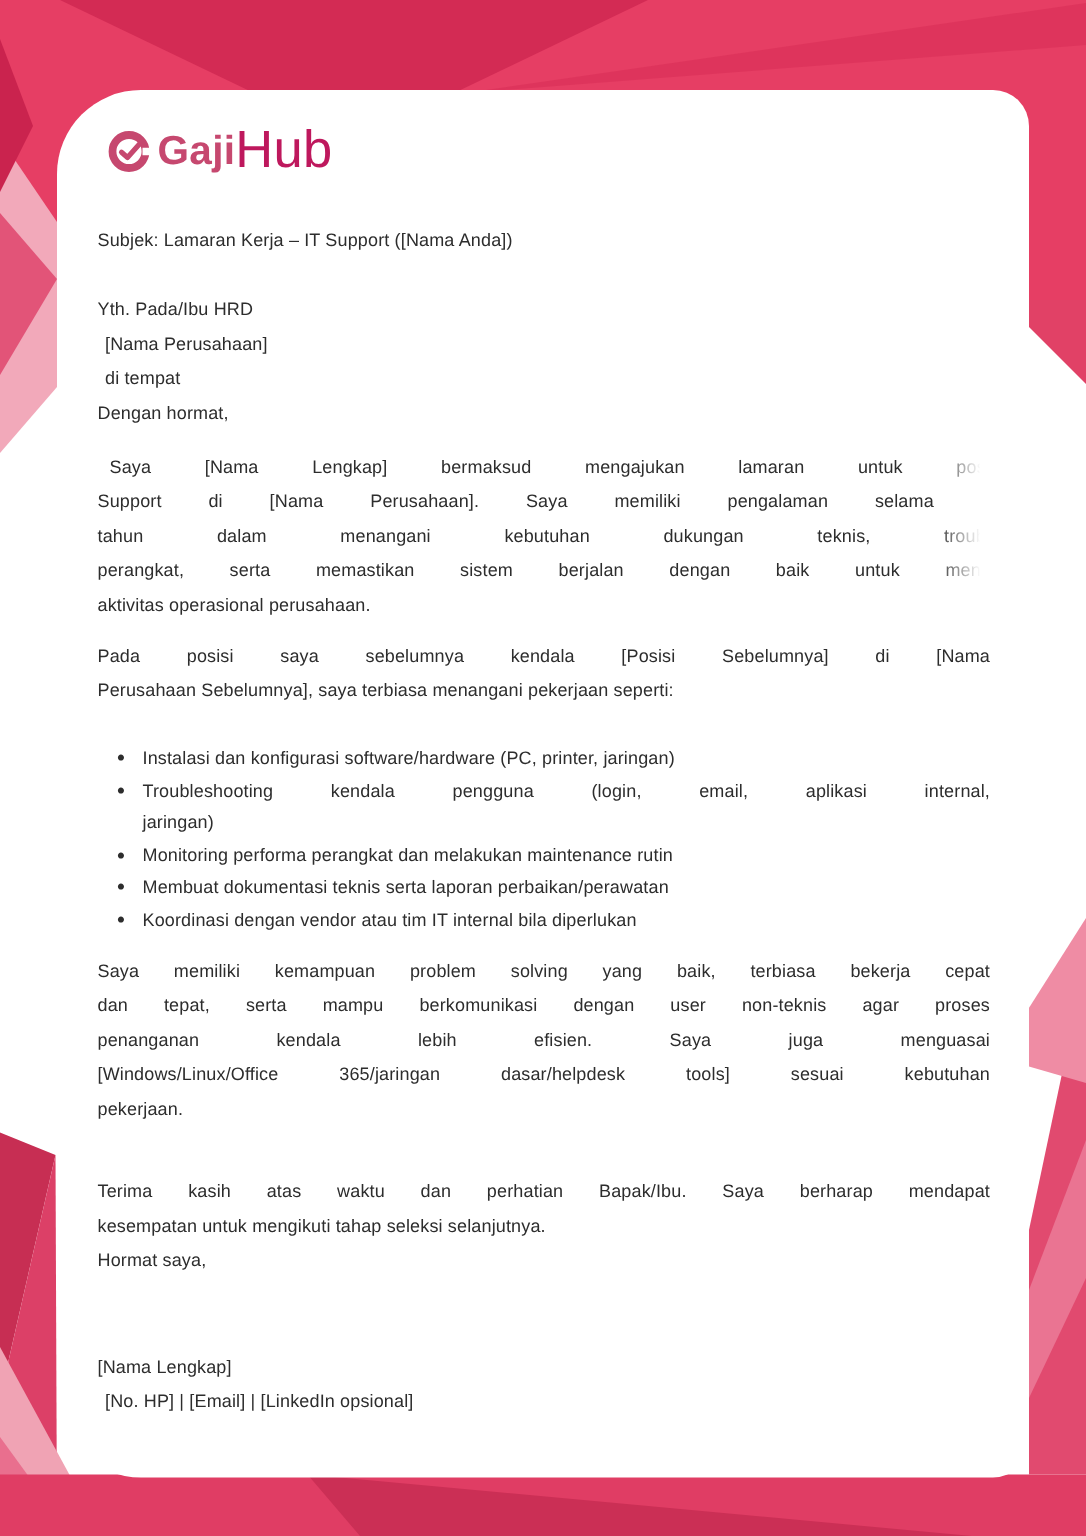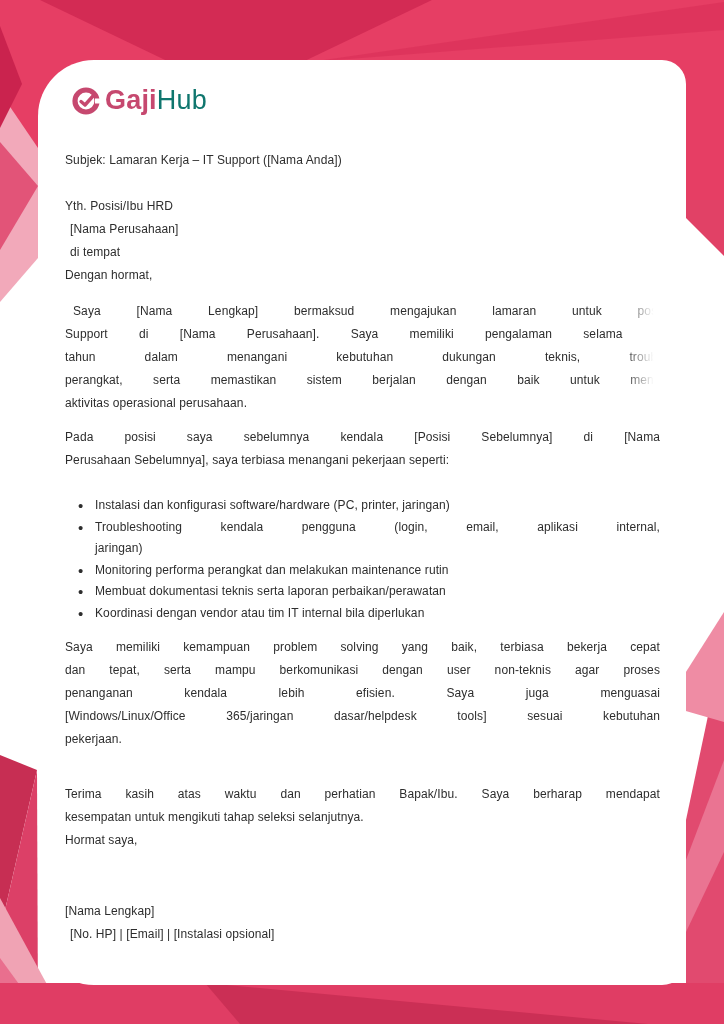--- a/index.html
+++ b/index.html
@@ -19,21 +19,21 @@
     border-radius:56px 24px 24px 56px;
     box-sizing:border-box;
     padding:24px 26px 0 27px;
   }
   .logo{display:flex;align-items:center;height:32px;margin:0 0 0 6px;}
   .logo svg{display:block;margin-right:3px;}
   .brand-bold{
     font-size:27px;font-weight:700;color:#c6486f;letter-spacing:0.2px;line-height:30px;
   }
   .brand-light{
-    font-size:27px;font-weight:400;color:#0f766e;letter-spacing:0.2px;line-height:30px;
+    font-size:35px;font-weight:400;color:#be185d;letter-spacing:0.2px;line-height:30px;
   }
   .txt{color:#2d2d2d;font-size:12px;line-height:23px;letter-spacing:0.1px;}
   .subject{margin-top:33px;}
   .block{margin-top:23px;}
   .para{position:relative;}
   .p1{margin-top:13px;}
   .p2{margin-top:11px;}
   .p3{margin-top:12px;}
   .p4{margin-top:32px;}
   .sig{margin-top:48px;}
@@ -89,21 +89,21 @@
         <rect x="24" y="13.5" width="7" height="5" fill="#ffffff"></rect>
         <path d="M10 16.5 L14 20 L22 11" fill="none" stroke="#c6486f" stroke-width="3.4" stroke-linecap="round" stroke-linejoin="round"></path>
       </svg>
       <span class="brand-bold">Gaji</span>
         <span class="brand-light">Hub</span>
     </div>
 
     <div class="txt subject">Subjek: Lamaran Kerja – IT Support ([Nama Anda])</div>
 
     <div class="block">
-      <div class="txt">Yth. Posisi/Ibu HRD</div>
+      <div class="txt">Yth. Pada/Ibu HRD</div>
       <div class="txt ind5">[Nama Perusahaan]</div>
       <div class="txt ind5">di tempat</div>
       <div class="txt">Dengan hormat,</div>
     </div>
 
     <div class="para p1">
       <div class="txt j ind">Saya [Nama Lengkap] bermaksud mengajukan lamaran untuk posi</div>
       <div class="txt j">Support di [Nama Perusahaan]. Saya memiliki pengalaman selama [i</div>
       <div class="txt j">tahun dalam menangani kebutuhan dukungan teknis, troubl</div>
       <div class="txt j">perangkat, serta memastikan sistem berjalan dengan baik untuk menc</div>
@@ -144,17 +144,17 @@
     </div>
 
     <div class="para p4">
       <div class="txt j">Terima kasih atas waktu dan perhatian Bapak/Ibu. Saya berharap mendapat</div>
       <div class="txt">kesempatan untuk mengikuti tahap seleksi selanjutnya.</div>
       <div class="txt">Hormat saya,</div>
     </div>
 
     <div class="sig">
       <div class="txt">[Nama Lengkap]</div>
-      <div class="txt ind5">[No. HP] | [Email] | [Instalasi opsional]</div>
+      <div class="txt ind5">[No. HP] | [Email] | [LinkedIn opsional]</div>
     </div>
 
   </div>
 </div>
 
 </body></html>

